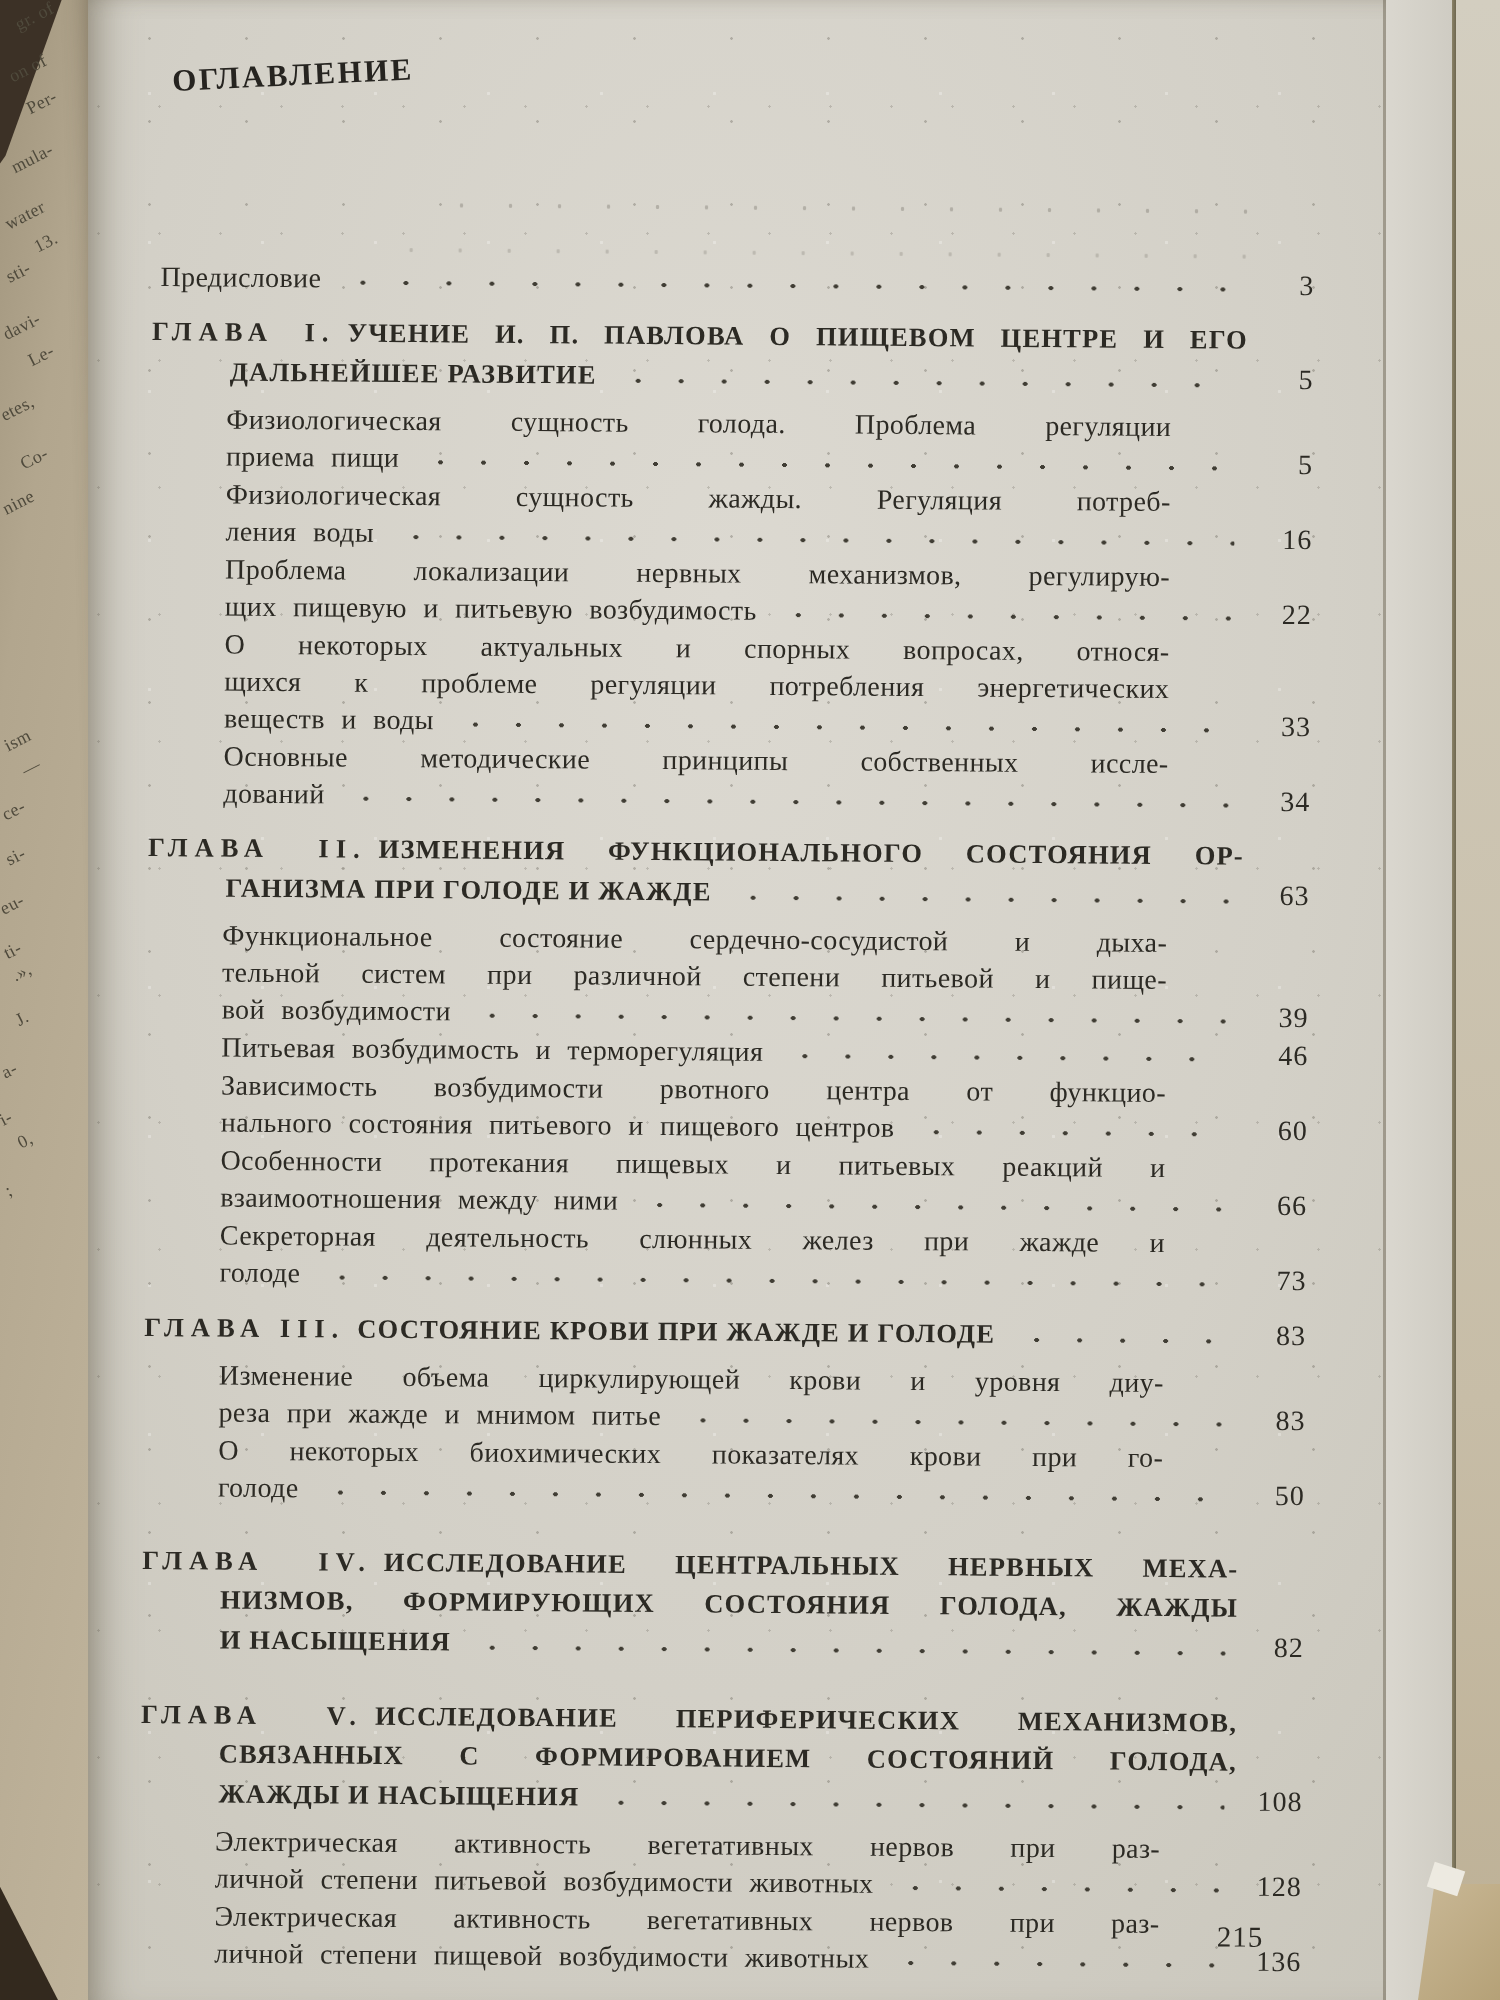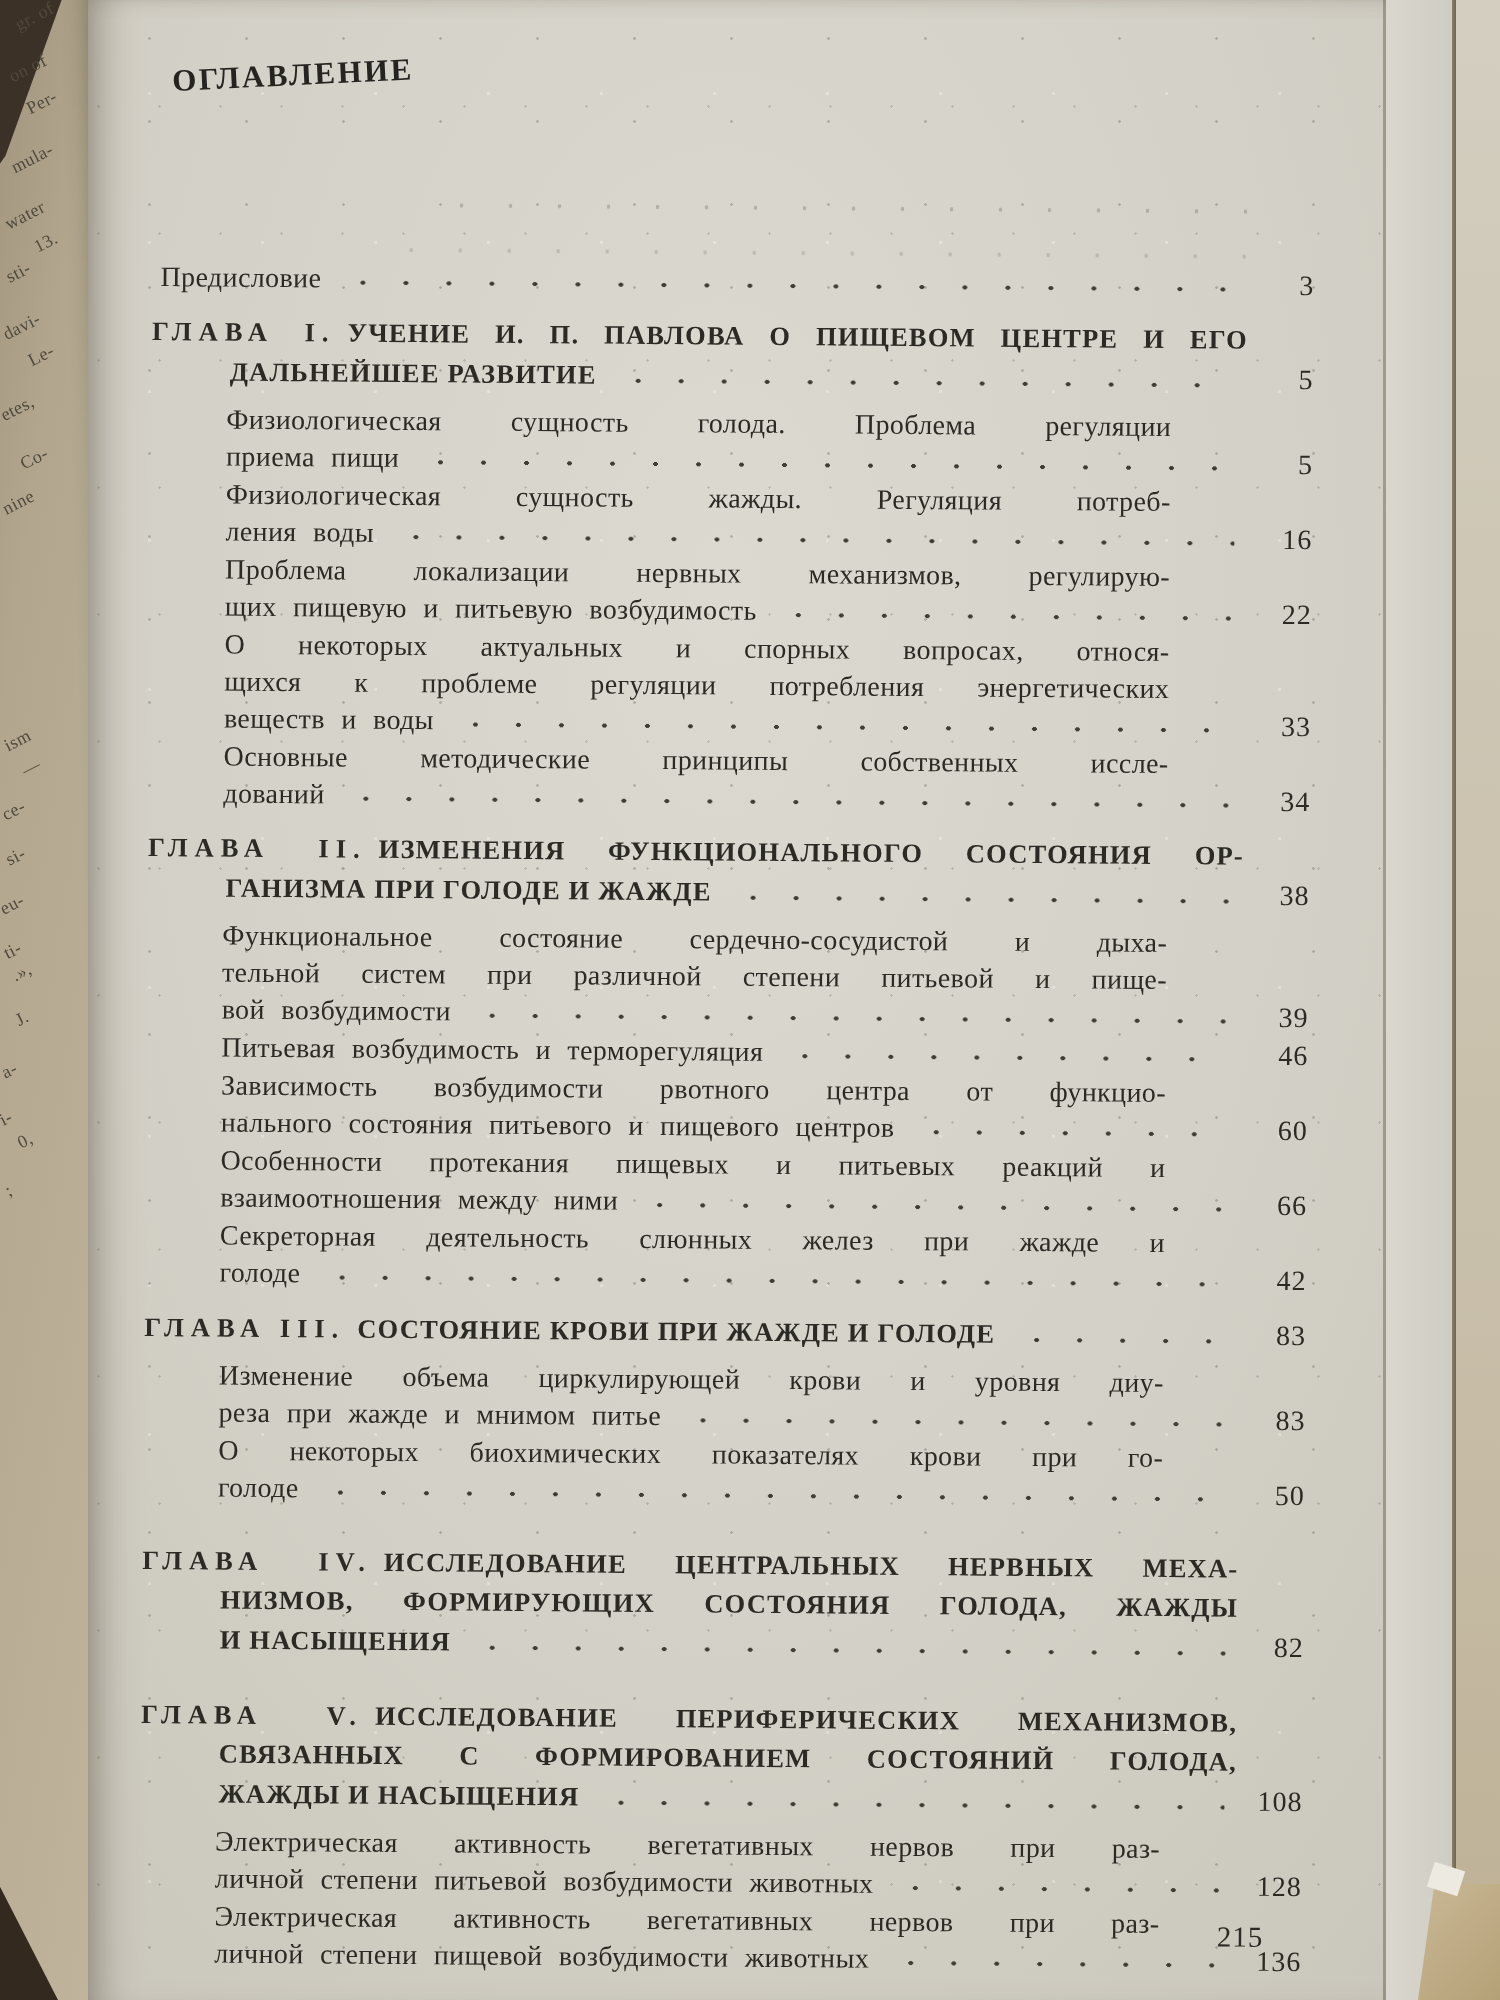--- a/index.html
+++ b/index.html
@@ -182,21 +182,21 @@
             <span class="txt">дований</span>
             <span class="leader"></span>
             <span class="pagenum">34</span>
           </div>
         </div>
         <div class="entry chapter">
           <div class="line first fill"><span class="txt"><span class="chap-label">ГЛАВА II.</span>ИЗМЕНЕНИЯ ФУНКЦИОНАЛЬНОГО СОСТОЯНИЯ ОР-</span></div>
           <div class="line last">
             <span class="txt">ГАНИЗМА ПРИ ГОЛОДЕ И ЖАЖДЕ</span>
             <span class="leader"></span>
-            <span class="pagenum">38</span>
+            <span class="pagenum">63</span>
           </div>
         </div>
         <div class="entry section">
           <div class="line first fill"><span class="txt">Функциональное состояние сердечно-сосудистой и дыха-</span></div>
           <div class="line fill"><span class="txt">тельной систем при различной степени питьевой и пище-</span></div>
           <div class="line last">
             <span class="txt">вой возбудимости</span>
             <span class="leader"></span>
             <span class="pagenum">39</span>
           </div>
@@ -222,21 +222,21 @@
             <span class="txt">взаимоотношения между ними</span>
             <span class="leader"></span>
             <span class="pagenum">66</span>
           </div>
         </div>
         <div class="entry section">
           <div class="line first fill"><span class="txt">Секреторная деятельность слюнных желез при жажде и</span></div>
           <div class="line last">
             <span class="txt">голоде</span>
             <span class="leader"></span>
-            <span class="pagenum">42</span>
+            <span class="pagenum">73</span>
           </div>
         </div>
         <div class="entry chapter">
           <div class="line first last">
             <span class="txt"><span class="chap-label">ГЛАВА III.</span>СОСТОЯНИЕ КРОВИ ПРИ ЖАЖДЕ И ГОЛОДЕ</span>
             <span class="leader"></span>
             <span class="pagenum">83</span>
           </div>
         </div>
         <div class="entry section">

